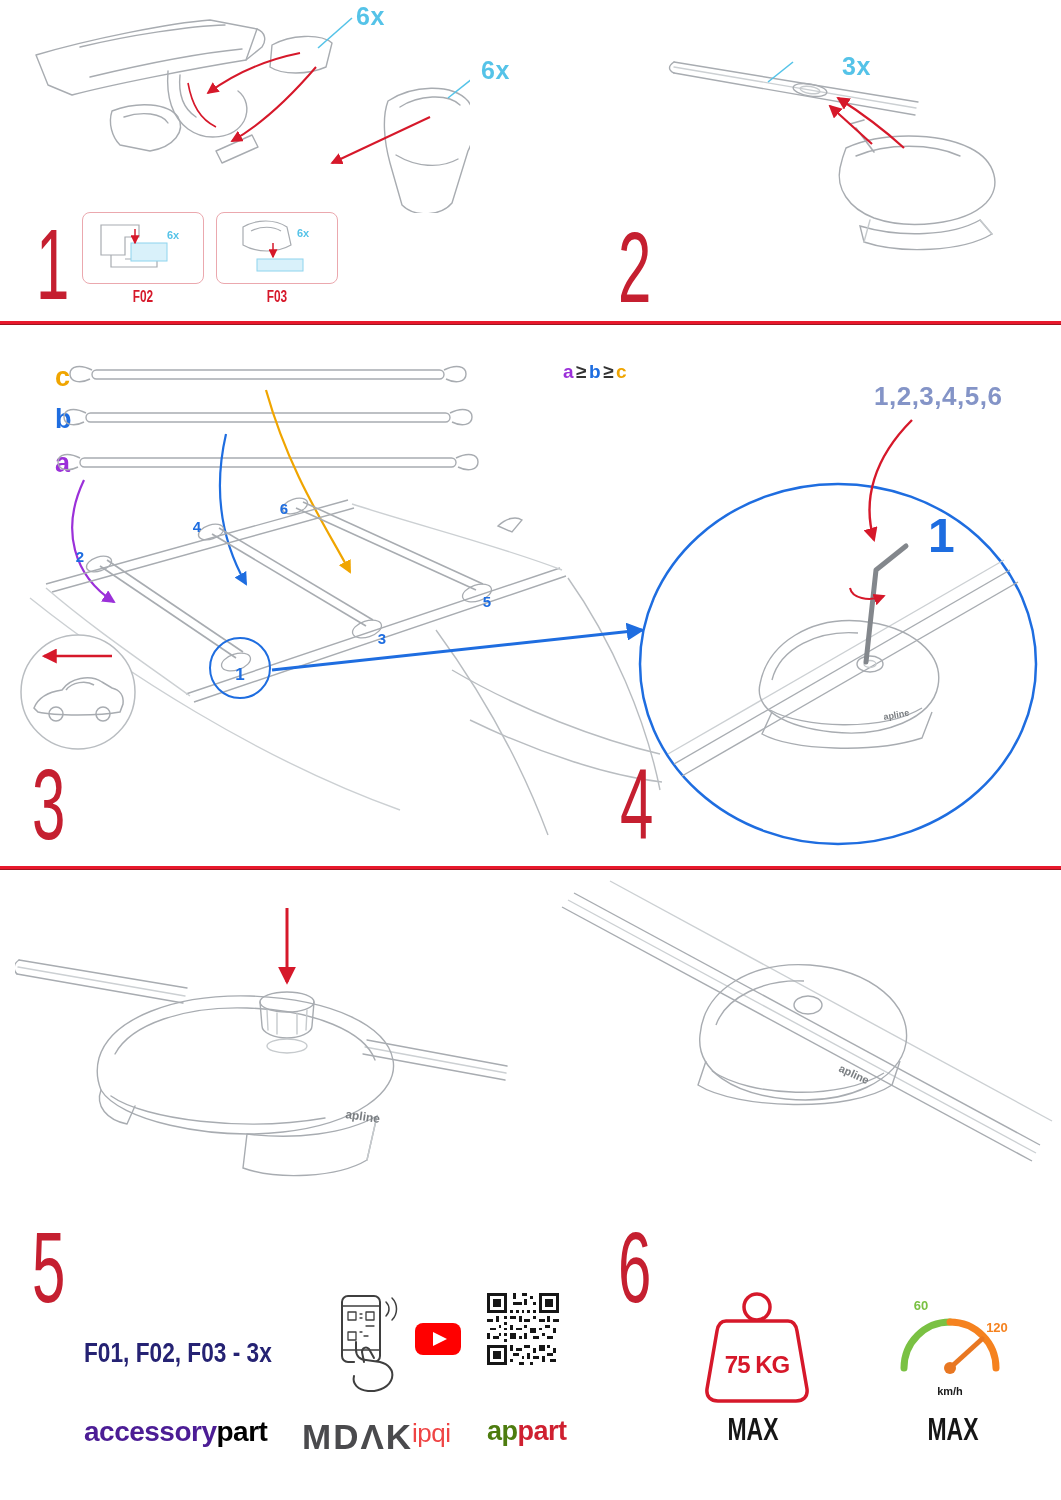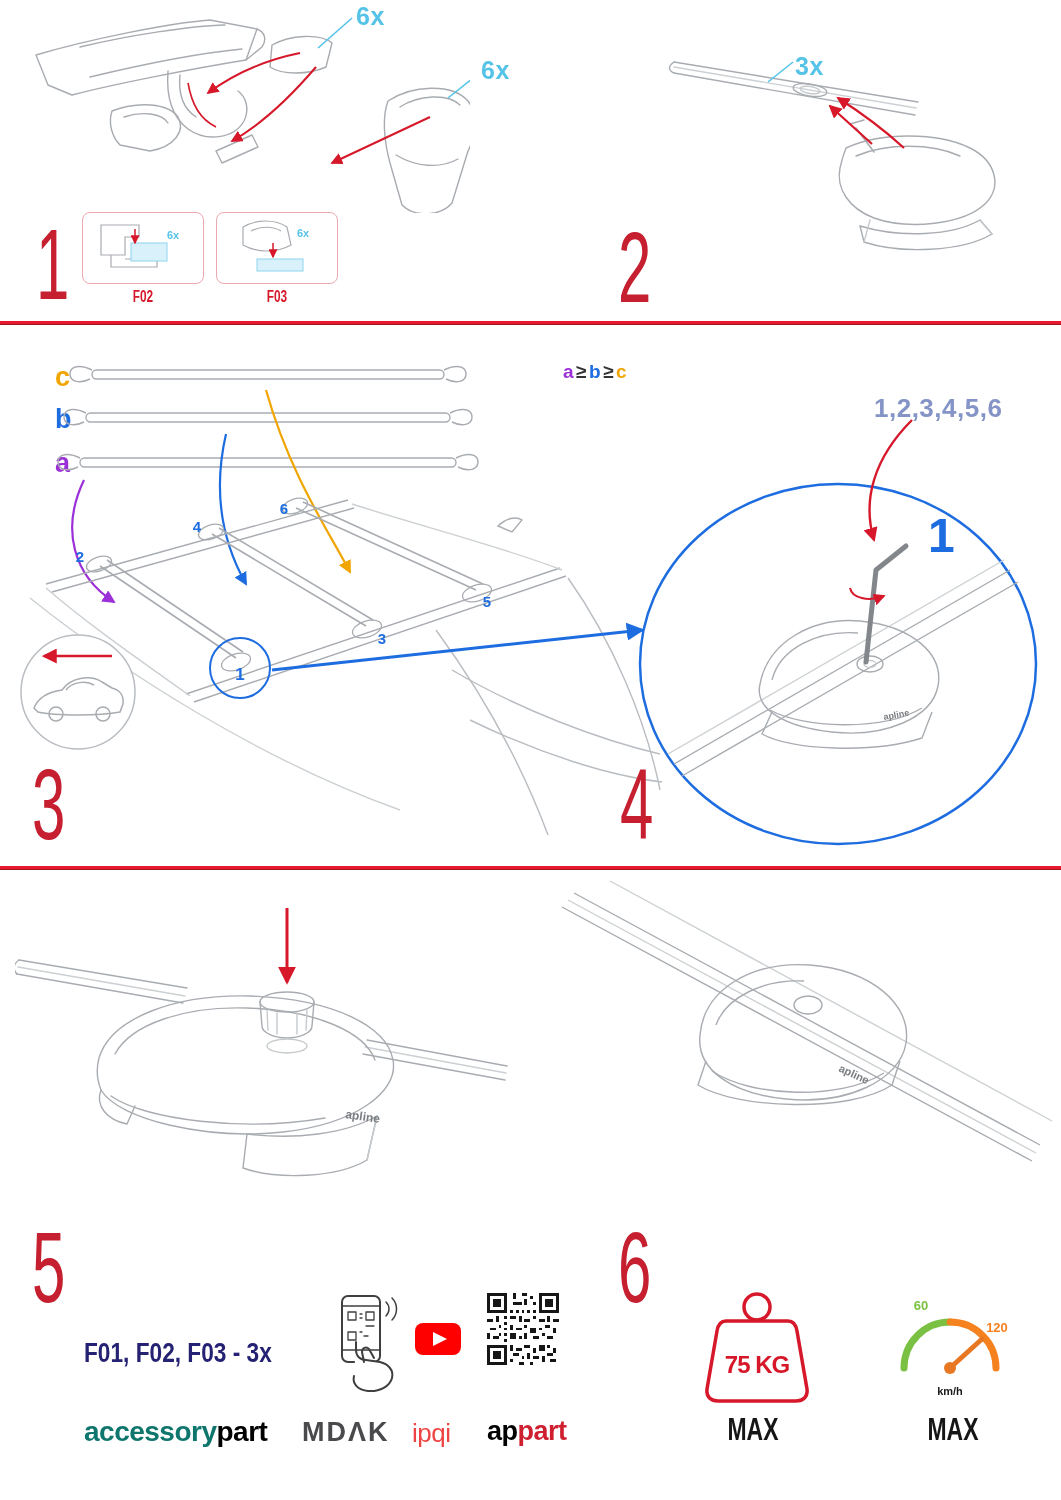--- a/index.html
+++ b/index.html
@@ -8,21 +8,21 @@
   .page { position:relative; width:1061px; height:1500px; background:#fff; overflow:hidden; }
   .abs { position:absolute; }
   .divider { position:absolute; left:0; width:1061px; height:4px; background:#e8192c; border-bottom:1px solid #9e1520; }
   .stepnum { position:absolute; font-size:100px; line-height:0.84; font-weight:400; color:#c51f30; transform:scaleX(0.6); transform-origin:left top; letter-spacing:-2px; }
   .qty { position:absolute; color:#55c3e8; font-size:25px; font-weight:700; letter-spacing:0.5px; line-height:1; }
   .pbox { position:absolute; width:122px; height:72px; border:1.6px solid #eba8ae; border-radius:8px; background:#fff; }
   .plabel { position:absolute; width:122px; text-align:center; color:#d6182a; font-size:16px; font-weight:700; transform:scaleX(0.74); transform-origin:center top; }
   .barletter { position:absolute; font-size:27px; font-weight:700; line-height:1; }
   .rule { position:absolute; font-size:19px; font-weight:700; letter-spacing:0.5px; line-height:1; }
   .rule span { padding:0 1px; }
-  .sequence { position:absolute; color:#8494c7; font-size:26px; font-weight:700; letter-spacing:0.5px; line-height:1;margin-top:12px; }
+  .sequence { position:absolute; color:#8494c7; font-size:26px; font-weight:700; letter-spacing:0.5px; line-height:1; }
   .bignum { position:absolute; color:#1e6de0; font-size:48px; font-weight:700; line-height:1; }
   .parts { position:absolute; color:#252273; font-size:27px; font-weight:700; transform:scaleX(0.84); transform-origin:left top; white-space:nowrap; line-height:1; }
   .brand { position:absolute; font-size:28px; font-weight:700; letter-spacing:-0.5px; line-height:1; white-space:nowrap; }
   .maxlabel { position:absolute; width:110px; text-align:center; color:#161616; font-size:31px; font-weight:700; transform:scaleX(0.74); transform-origin:center top; line-height:1; }
 </style>
 </head>
 <body>
 
 <div class="page">
 
@@ -119,21 +119,21 @@
       <path d="M200 186 C240 198 292 196 320 180 L332 194 C302 212 240 214 204 202 Z"></path>
       <path d="M210 180 L204 202 M320 180 L332 194" stroke="#c6cacd"></path>
       <path d="M214 112 L196 88 M190 84 L204 80" stroke-width="1.6"></path>
     </g>
     <g fill="none" stroke="#d6182a" stroke-width="2.2">
       <path d="M212 104 L170 66" marker-end="url(#ar)"></path>
       <path d="M244 108 C220 86 200 72 178 58" marker-end="url(#ar)"></path>
     </g>
     <line x1="133" y1="22" x2="108" y2="42" stroke="#55c3e8" stroke-width="1.6"></line>
   </svg>
-  <span class="qty" style="left:795px;top:54px">3x</span>
+  <span class="qty" style="left:842px;top:54px">3x</span>
   <span class="stepnum" style="left:618px;top:225px">2</span>
 
   <span class="barletter" style="left:55px;top:364px;color:#f0a500">c</span>
   <span class="barletter" style="left:55px;top:406px;color:#1e6de0">b</span>
   <span class="barletter" style="left:55px;top:450px;color:#9b30d9">a</span>
 
   <div class="rule" style="left:562px;top:362px">
     <span style="color:#9b30d9">a</span><span style="color:#333">≥</span><span style="color:#1e6de0">b</span><span style="color:#333">≥</span><span style="color:#f0a500">c</span>
   </div>
 
@@ -371,26 +371,26 @@
       <rect x="8" y="23" width="1" height="1"></rect>
         <rect x="11" y="24" width="2" height="1"></rect>
         <rect x="15" y="24" width="1" height="1"></rect>
         <rect x="19" y="22" width="1" height="2"></rect>
         <rect x="21" y="21" width="2" height="1"></rect>
         <rect x="22" y="23" width="2" height="1"></rect>
     </g>
   </svg>
 
   <div class="brand" style="left:84px;top:1418px">
-    <span style="color:#0f766e">accessory</span><span style="color:#000000">part</span>
+    <span style="color:#4c1d95">accessory</span><span style="color:#000000">part</span>
   </div>
-  <span class="brand" style="left:302px;top:1419px;font-size:27px;letter-spacing:2px;color:#4a4a4d">MDΛK</span>
+  <span class="brand" style="left:302px;top:1419px;font-size:35px;letter-spacing:2px;color:#4a4a4d">MDΛK</span>
   <span class="brand" style="left:412px;top:1420px;font-size:26px;font-weight:500;color:#ef4444">ipqi</span>
   <div class="brand" style="left:487px;top:1418px;font-size:27px;font-weight:600">
-    <span style="color:#000000">ap</span><span style="color:#cf2030">part</span>
+    <span style="color:#4d7c0f">ap</span><span style="color:#cf2030">part</span>
   </div>
 
   <svg class="abs" style="left:690px;top:1285px" width="135" height="125" viewBox="0 0 135 125">
     <g fill="none" stroke="#d6182a" stroke-width="3.5">
       <circle cx="67" cy="22" r="13"></circle>
       <path d="M36 36 L98 36 C104 36 106 40 107 46 L117 104 C118 112 113 116 106 116 L28 116 C21 116 16 112 17 104 L27 46 C28 40 30 36 36 36 Z"></path>
     </g>
     <text x="67" y="88" text-anchor="middle" font-size="24" font-weight="700" fill="#d6182a" letter-spacing="-1" font-family="Liberation Sans, sans-serif">75 KG</text>
   </svg>
   <span class="maxlabel" style="left:698px;top:1414px">MAX</span>

